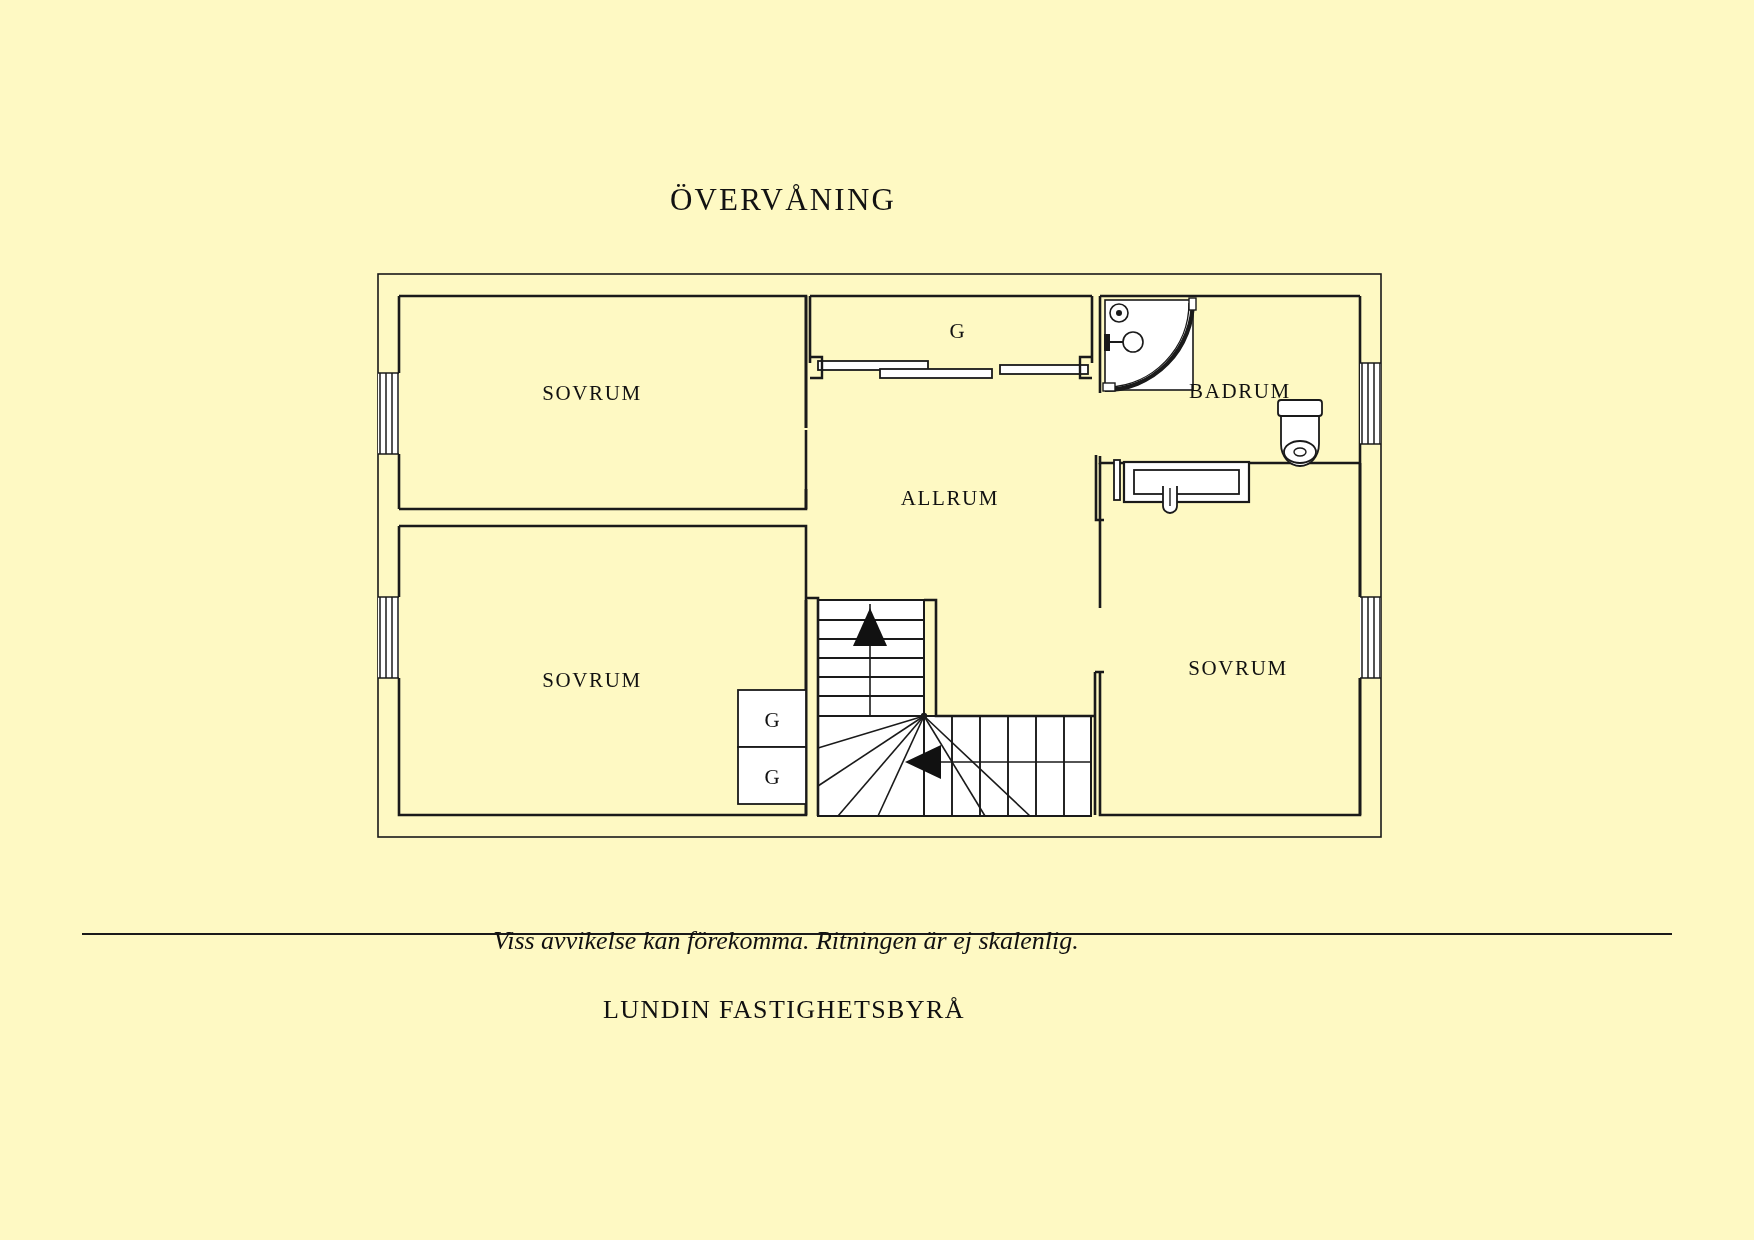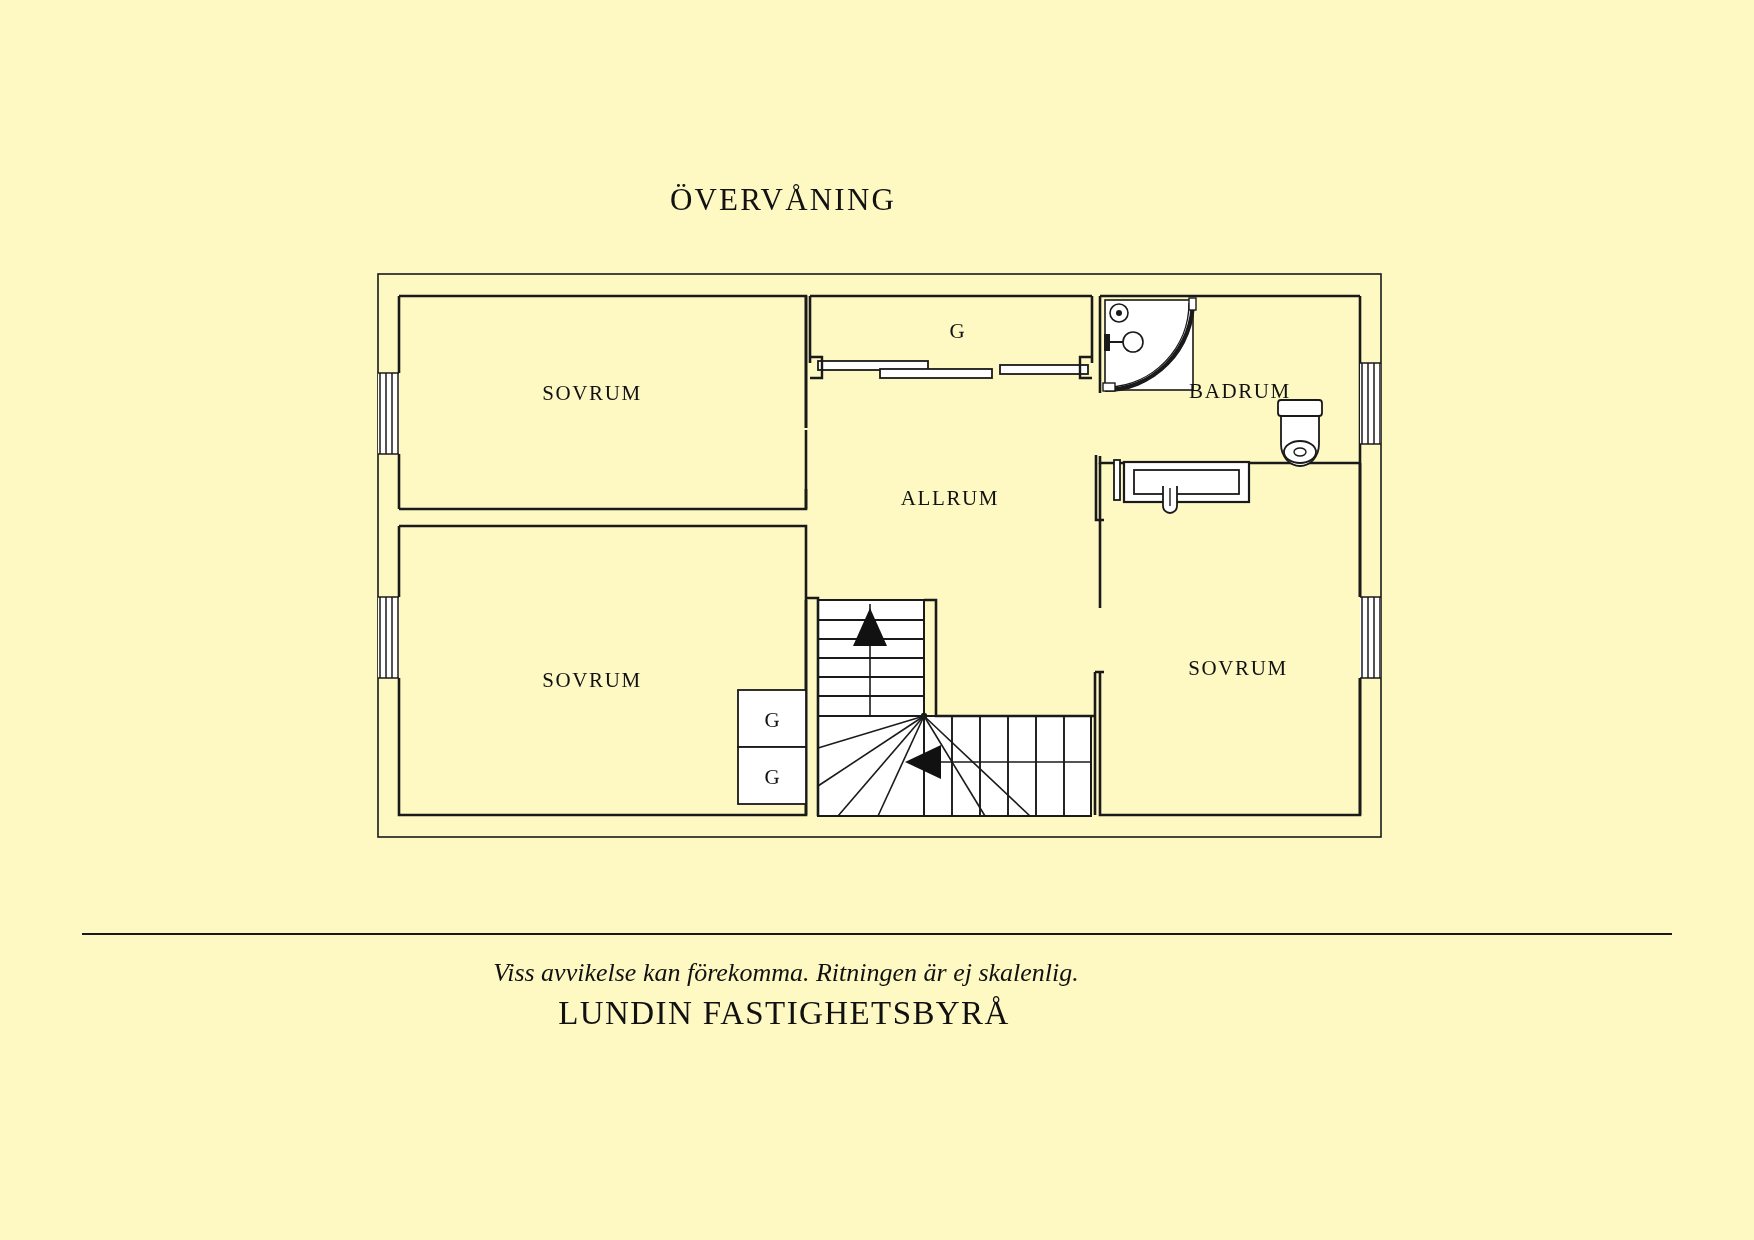--- a/index.html
+++ b/index.html
@@ -47,35 +47,35 @@
     position: absolute;
     left: 82px;
     top: 933px;
     width: 1590px;
     height: 0;
     border-top: 2px solid #1a1a1a;
   }
   .footer-note {
     position: absolute;
     left: 0;
-    top: 958px;
+    top: 926px;
     width: 1754px;
     text-align: center;
     font-style: italic;
     font-size: 26px;
     color: #111111;
   }
   .footer-note-inner { display:inline-block; transform: translateX(-91px); }
   .footer-brand {
     position: absolute;
     left: 0;
     top: 995px;
     width: 1754px;
     text-align: center;
-    font-size: 33px;
+    font-size: 26px;
     letter-spacing: 1.4px;
     color: #111111;
   }
   .footer-brand-inner { display:inline-block; transform: translateX(-93px); }
   text.room-label {
     font-family: "Liberation Serif", "DejaVu Serif", serif;
     font-size: 21px;
     letter-spacing: 1.6px;
     fill: #111111;
   }

